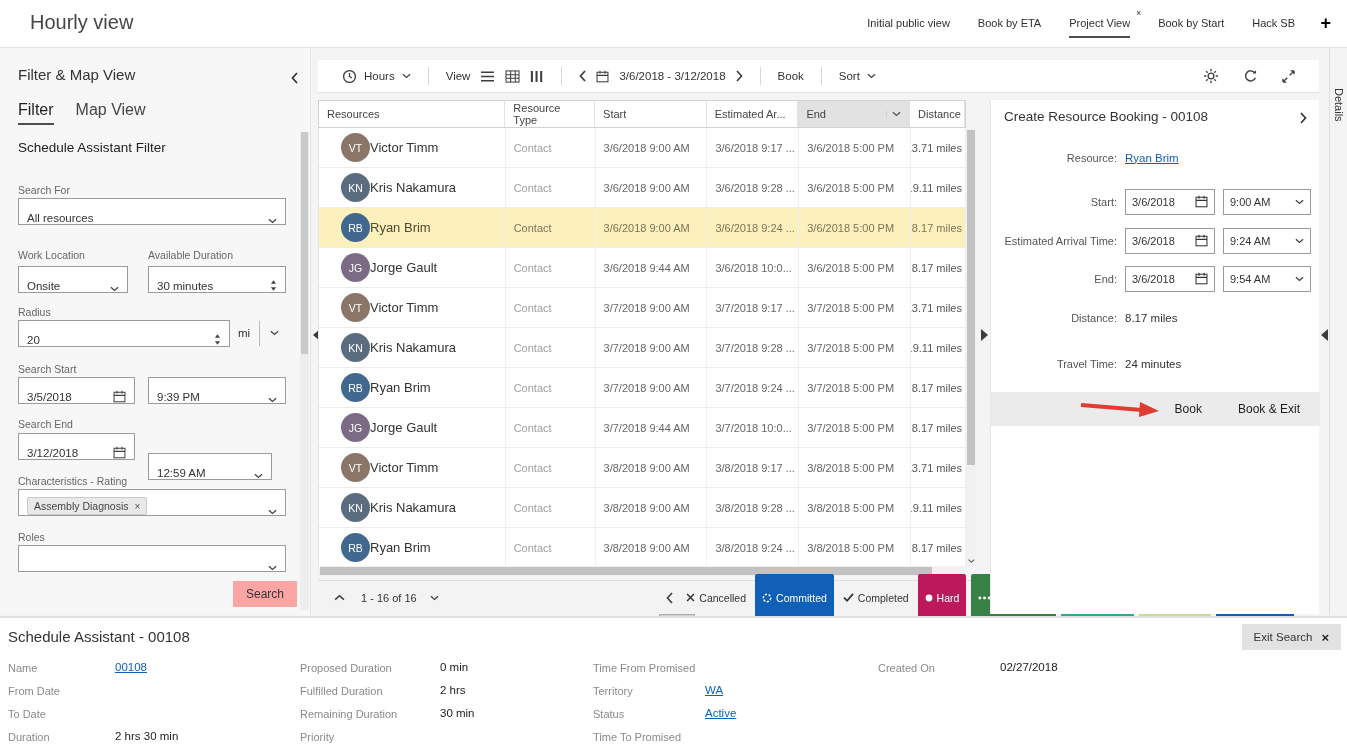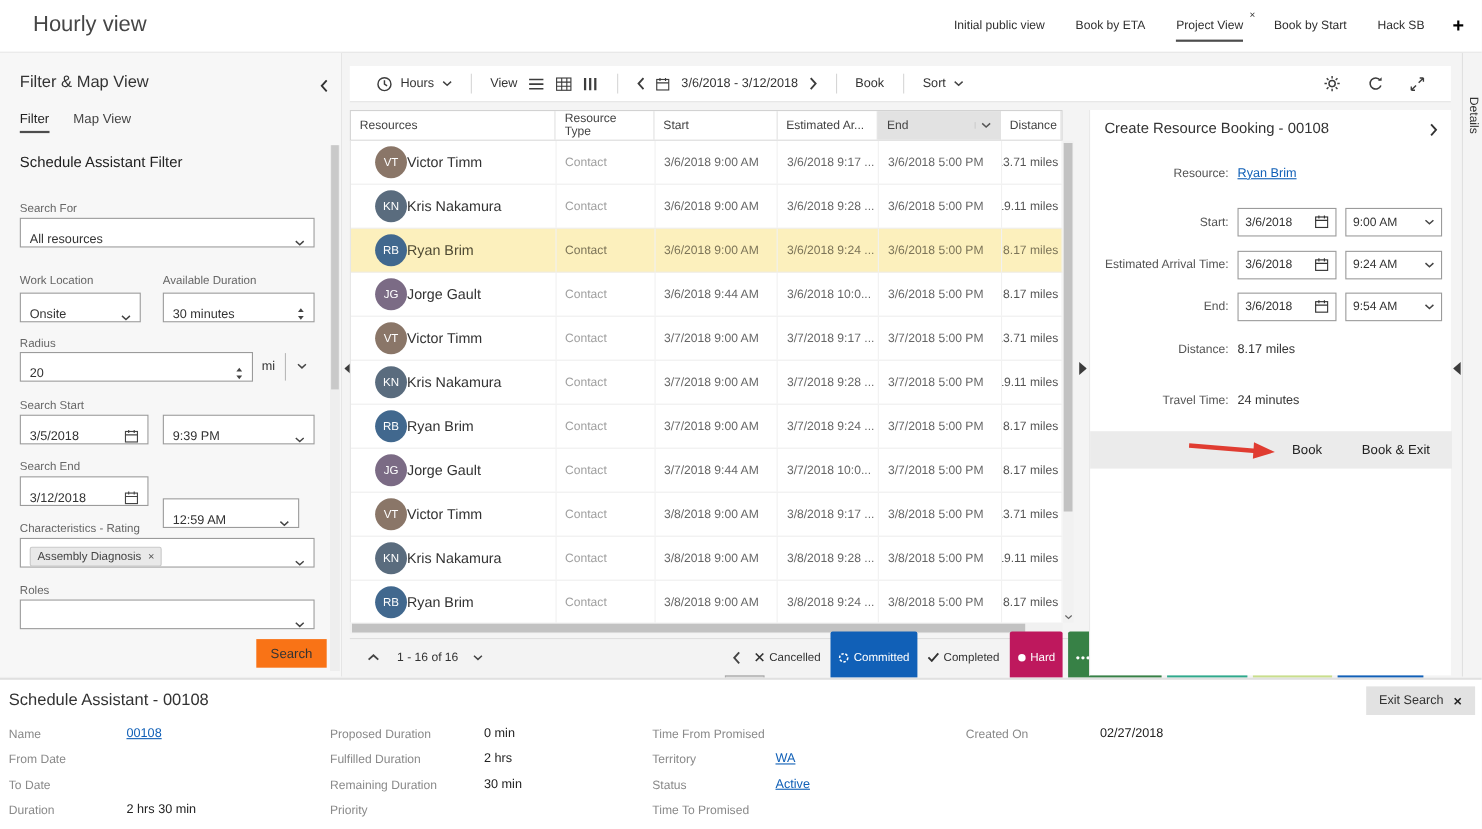--- a/index.html
+++ b/index.html
@@ -15,41 +15,41 @@
   .view-tab { position:relative; font-size:11px; color:#2f2f2f; padding-bottom:7px; white-space:nowrap; }
   .view-tab.active { border-bottom:2px solid #4d4d4d; }
   .tab-close { position:absolute; top:-9px; right:-11px; font-size:9px; color:#333; }
   .add-view { position:absolute; right:16px; top:13px; font-size:18px; font-weight:bold; color:#000; }
 
   
   #left-panel { position:absolute; left:0; top:48px; width:311px; height:567px; background:#f7f7f7; border-right:1px solid #e5e5e5; }
   .lp-title { position:absolute; left:18px; top:18px; font-size:15px; color:#333; }
   .lp-collapse { position:absolute; right:12px; top:24px; color:#333; }
   .lp-tabs { position:absolute; left:18px; top:53px; display:flex; gap:22px; }
-  .ftab { font-size:12px; color:#444; padding-bottom:4px;text-align:right; }
+  .ftab { font-size:16px; color:#444; padding-bottom:4px;text-align:right; }
   .ftab.active { border-bottom:2px solid #4d4d4d; color:#1f1f1f; }
   .lp-section { position:absolute; left:18px; top:92px; font-size:13.5px; color:#222; }
   .flabel { position:absolute; font-size:10.5px; color:#666; white-space:nowrap; }
   .ffield { position:absolute; height:27px; background:#fff; border:1px solid #9b9b9b; display:flex; align-items:flex-end; padding:0 8px; font-size:11.5px; color:#333; gap:6px; }
   .ffield .spacer { flex:1; }
   .caret { color:#444; display:flex; align-items:center; }
   .f-searchfor-l{left:18px;top:136px} .f-searchfor{left:18px;top:150px;width:268px}
   .f-workloc-l{left:18px;top:201px} .f-availdur-l{left:148px;top:201px}
   .f-workloc{left:18px;top:218px;width:110px} .f-availdur{left:148px;top:218px;width:138px}
   .f-radius-l{left:18px;top:258px} .f-radius{left:18px;top:272px;width:212px}
   .f-radius-unit{position:absolute;left:238px;top:279px;font-size:11.5px;color:#333}
   .f-radius-divider{position:absolute;left:259px;top:273px;width:1px;height:25px;background:#b9b9b9}
   .f-radius-caret{position:absolute;left:270px;top:282px}
   .f-sstart-l{left:18px;top:315px} .f-sstart-date{left:18px;top:329px;width:117px} .f-sstart-time{left:148px;top:329px;width:138px}
   .f-send-l{left:18px;top:370px} .f-send-date{left:18px;top:385px;width:117px} .f-send-time{left:148px;top:405px;width:124px}
   .f-char-l{left:18px;top:427px} .f-char{left:18px;top:441px;width:268px}
   .f-roles-l{left:18px;top:483px} .f-roles{left:18px;top:497px;width:268px}
   .chip { background:#e9e9e9; border:1px solid #c9c9c9; border-radius:2px; font-size:10.5px; color:#444; padding:2px 6px; display:flex; align-items:center; gap:6px; }
   .chip-x { font-size:10px; color:#555; }
-  .search-btn { position:absolute; left:233px; top:533px; width:64px; height:26px; background:#f97316; display:flex; align-items:center; justify-content:center; font-size:12px; color:#333; }
+  .search-btn { position:absolute; left:233px; top:533px; width:64px; height:26px; background:#fca5a5; display:flex; align-items:center; justify-content:center; font-size:12px; color:#333; }
   .lp-scroll { position:absolute; right:1px; top:84px; width:9px; height:478px; background:#eeeeee; }
   .lp-scroll-thumb { position:absolute; left:1px; top:0; width:7px; height:222px; background:#c9c9c9; }
 
   
   .splitter { position:absolute; width:10px; height:14px; display:flex; align-items:center; justify-content:center; color:#3c3c3c; }
   .s-left{left:311px;top:328px} .s-right{left:979px;top:328px} .s-details{left:1319px;top:328px}
 
   
   #grid-toolbar { position:absolute; left:318px; top:60px; width:1001px; height:33px; background:#fff; border-bottom:1px solid #e2e2e2; display:flex; align-items:center; gap:10px; padding:0 24px 0 24px; font-size:11.5px; color:#333; }
   .tb-item { display:flex; align-items:center; gap:7px; }

